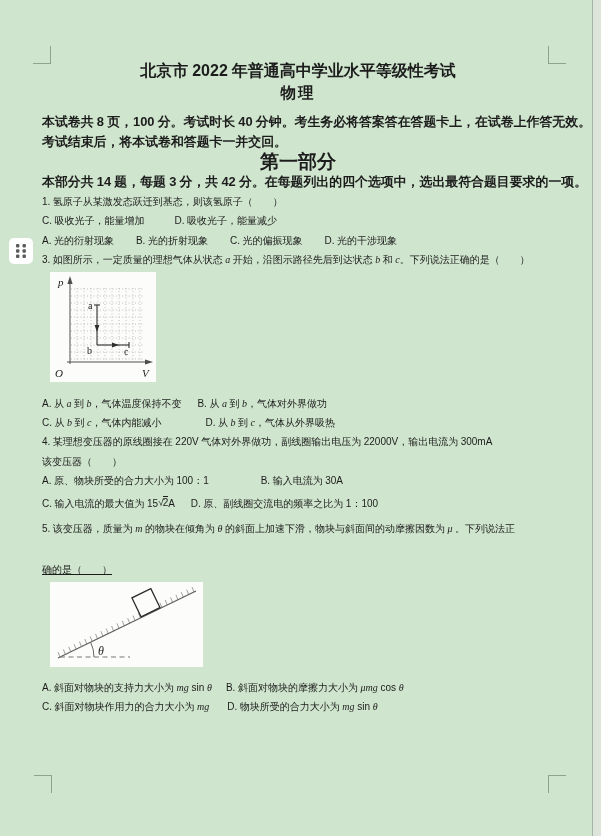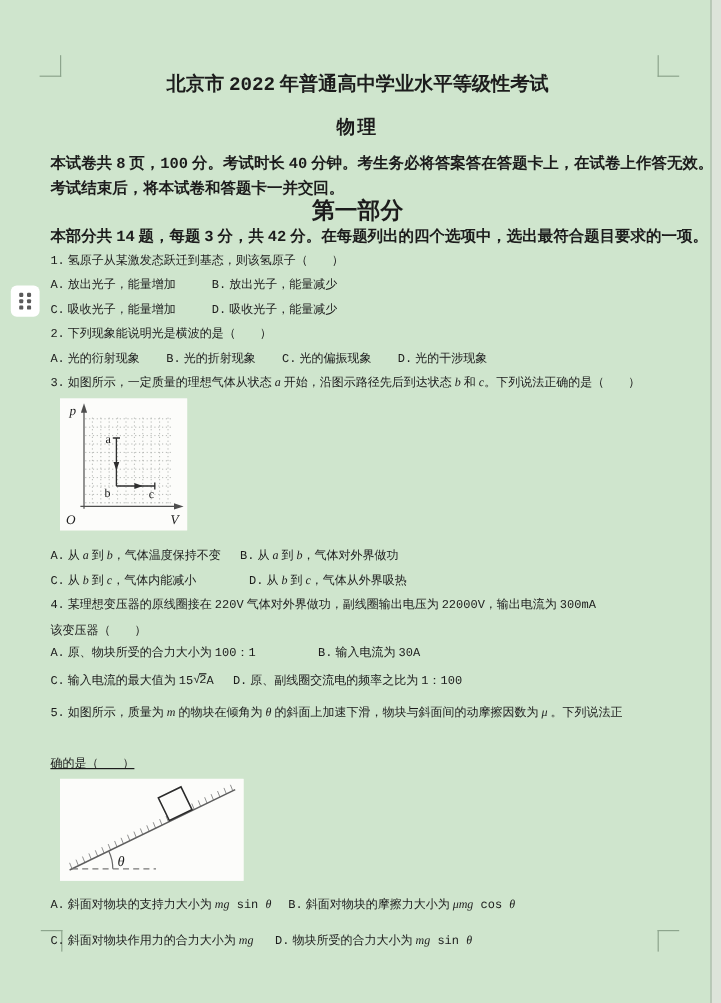--- a/index.html
+++ b/index.html
@@ -9,21 +9,21 @@
     font-family:"Liberation Serif","DejaVu Serif",serif;
     color:#1c1c1c;
   }
   
   #doc{position:absolute;left:42px;top:0;width:512px;padding-top:60px;}
   .line{font-size:10px;line-height:19.4px;white-space:pre;}
   .title{font-weight:700;text-align:center;font-size:16px;line-height:22px;}
   .subject{font-weight:700;text-align:center;font-size:15.5px;line-height:22px;letter-spacing:2px;}
   .bold{font-weight:700;font-size:12.9px;line-height:20px;}
   .center-bold{font-weight:700;text-align:center;font-size:19px;line-height:20px;}
-  .seg-n{font-family:Liberation Mono, monospace;}
+  .seg-n{font-family:Liberation Sans, sans-serif;}
   .seg-m{font-family:"Liberation Serif","DejaVu Serif",serif;font-style:italic;}
   .tab{display:inline-block;}
   .seg-sqrt{position:relative;top:-1px;}
   .sqrt-sym{margin-right:-1px;}
   .rad{border-top:1.2px solid #1c1c1c;}
   
   .figure{background:#fcfcfa;}
   #fig-pv{width:106px;height:110px;margin-left:8px;}
   #fig-incline{width:153px;height:85px;margin-left:8px;}
   
@@ -57,29 +57,27 @@
       <rect x="7" y="16.6" width="3.4" height="3.4" rx="1"></rect>
       <rect x="13.5" y="16.6" width="3.4" height="3.4" rx="1"></rect>
     </g>
   </svg>
 </div>
 
 <div id="scrollbar"></div>
 
 <div id="doc">
     <div class="line title"><span class="seg-t">北京市 </span><span class="seg-n">2022</span><span class="seg-t"> 年普通高中学业水平等级性考试</span></div>
-    <div class="line subject" style="margin-top: 14px;"><span class="seg-t">物理</span></div>
+    <div class="line subject" style=""><span class="seg-t">物理</span></div>
     <div class="line bold" style="margin-top: 8px;"><span class="seg-t">本试卷共 </span><span class="seg-n">8</span><span class="seg-t"> 页，</span><span class="seg-n">100</span><span class="seg-t"> 分。考试时长 </span><span class="seg-n">40</span><span class="seg-t"> 分钟。考生务必将答案答在答题卡上，在试卷上作答无效。</span></div>
     <div class="line bold"><span class="seg-t">考试结束后，将本试卷和答题卡一并交回。</span></div>
     <div class="line center-bold"><span class="seg-t">第一部分</span></div>
     <div class="line bold"><span class="seg-t">本部分共 </span><span class="seg-n">14</span><span class="seg-t"> 题，每题 </span><span class="seg-n">3</span><span class="seg-t"> 分，共 </span><span class="seg-n">42</span><span class="seg-t"> 分。在每题列出的四个选项中，选出最符合题目要求的一项。</span></div>
     <div class="line"><span class="seg-n">1.</span><span class="seg-t"> 氢原子从某激发态跃迁到基态，则该氢原子（　　）</span></div>
-    <div class="line"><span class="seg-n">A.</span><span class="seg-t"> 放出光子，能量增加</span><span class="tab" style="width: 30px;"></span><span class="seg-n">B.</span><span class="seg-t"> 放出光子，能量减少</span></div>
     <div class="line"><span class="seg-n">C.</span><span class="seg-t"> 吸收光子，能量增加</span><span class="tab" style="width: 30px;"></span><span class="seg-n">D.</span><span class="seg-t"> 吸收光子，能量减少</span></div>
-    <div class="line"><span class="seg-n">2.</span><span class="seg-t"> 下列现象能说明光是横波的是（　　）</span></div>
     <div class="line"><span class="seg-n">A.</span><span class="seg-t"> 光的衍射现象</span><span class="tab" style="width: 22px;"></span><span class="seg-n">B.</span><span class="seg-t"> 光的折射现象</span><span class="tab" style="width: 22px;"></span><span class="seg-n">C.</span><span class="seg-t"> 光的偏振现象</span><span class="tab" style="width: 22px;"></span><span class="seg-n">D.</span><span class="seg-t"> 光的干涉现象</span></div>
     <div class="line"><span class="seg-n">3.</span><span class="seg-t"> 如图所示，一定质量的理想气体从状态 </span><span class="seg-m">a</span><span class="seg-t"> 开始，沿图示路径先后到达状态 </span><span class="seg-m">b</span><span class="seg-t"> 和 </span><span class="seg-m">c</span><span class="seg-t">。下列说法正确的是（　　）</span></div>
     <div id="fig-pv" class="figure" style="margin-top: 2px;">
     <svg width="106" height="110" viewBox="0 0 106 110">
       <rect x="0" y="0" width="106" height="110" fill="#fcfcfa"></rect>
 
       <g stroke="#a8aba8" stroke-width="0.7" stroke-dasharray="1 2.2">
         <path d="M27 16V89 M34 16V89 M41 16V89 M48 16V89 M55 16V89 M62 16V89 M69 16V89 M76 16V89 M83 16V89 M90 16V89"></path>
         <path d="M21 17H93 M21 24H93 M21 31H93 M21 38H93 M21 45H93 M21 52H93 M21 59H93 M21 66H93 M21 73H93 M21 80H93 M21 87H93"></path>
       </g>
@@ -109,21 +107,21 @@
         <text x="74" y="83" font-size="10">c</text>
       </g>
     </svg>
   </div>
     <div class="line" style="margin-top: 12px;"><span class="seg-n">A.</span><span class="seg-t"> 从 </span><span class="seg-m">a</span><span class="seg-t"> 到 </span><span class="seg-m">b</span><span class="seg-t">，气体温度保持不变</span><span class="tab" style="width: 16px;"></span><span class="seg-n">B.</span><span class="seg-t"> 从 </span><span class="seg-m">a</span><span class="seg-t"> 到 </span><span class="seg-m">b</span><span class="seg-t">，气体对外界做功</span></div>
     <div class="line"><span class="seg-n">C.</span><span class="seg-t"> 从 </span><span class="seg-m">b</span><span class="seg-t"> 到 </span><span class="seg-m">c</span><span class="seg-t">，气体内能减小</span><span class="tab" style="width: 44px;"></span><span class="seg-n">D.</span><span class="seg-t"> 从 </span><span class="seg-m">b</span><span class="seg-t"> 到 </span><span class="seg-m">c</span><span class="seg-t">，气体从外界吸热</span></div>
     <div class="line"><span class="seg-n">4.</span><span class="seg-t"> 某理想变压器的原线圈接在 </span><span class="seg-n">220V</span><span class="seg-t"> 气体对外界做功，副线圈输出电压为 </span><span class="seg-n">22000V</span><span class="seg-t">，输出电流为 </span><span class="seg-n">300mA</span></div>
     <div class="line"><span class="seg-t">该变压器（　　）</span></div>
     <div class="line"><span class="seg-n">A.</span><span class="seg-t"> 原、物块所受的合力大小为 </span><span class="seg-n">100</span><span class="seg-t">：</span><span class="seg-n">1</span><span class="tab" style="width: 52px;"></span><span class="seg-n">B.</span><span class="seg-t"> 输入电流为 </span><span class="seg-n">30A</span></div>
     <div class="line" style="margin-top: 3px;"><span class="seg-n">C.</span><span class="seg-t"> 输入电流的最大值为 </span><span class="seg-n">15</span><span class="seg-sqrt seg-n"><span class="sqrt-sym">√</span><span class="rad">2</span></span><span class="seg-n">A</span><span class="tab" style="width: 16px;"></span><span class="seg-n">D.</span><span class="seg-t"> 原、副线圈交流电的频率之比为 </span><span class="seg-n">1</span><span class="seg-t">：</span><span class="seg-n">100</span></div>
-    <div class="line" style="margin-top: 6px;"><span class="seg-n">5.</span><span class="seg-t"> 如图所示，质量为 </span><span class="seg-m">m</span><span class="seg-t"> 的物块在倾角为 </span><span class="seg-m">θ</span><span class="seg-t"> 的斜面上加速下滑，物块与斜面间的动摩擦因数为 </span><span class="seg-m">μ</span><span class="seg-t"> 。下列说法正</span></div>
+    <div class="line" style="margin-top: 6px;"><span class="seg-n">5.</span><span class="seg-t"> 该变压器，质量为 </span><span class="seg-m">m</span><span class="seg-t"> 的物块在倾角为 </span><span class="seg-m">θ</span><span class="seg-t"> 的斜面上加速下滑，物块与斜面间的动摩擦因数为 </span><span class="seg-m">μ</span><span class="seg-t"> 。下列说法正</span></div>
     <div class="line" style="margin-top: 22px; text-decoration: underline;"><span class="seg-t">确的是（　　）</span></div>
     <div id="fig-incline" class="figure" style="margin-top: 2px;">
     <svg width="153" height="85" viewBox="0 0 153 85">
       <rect x="0" y="0" width="153" height="85" fill="#fcfcfa"></rect>
 
       <g id="hatch-group" stroke="#8a8a8a" stroke-width="0.8">
           <line x1="10" y1="75" x2="8" y2="70"></line>
           <line x1="15.36" y1="72.4" x2="13.36" y2="67.4"></line>
           <line x1="20.72" y1="69.8" x2="18.72" y2="64.8"></line>
           <line x1="26.08" y1="67.2" x2="24.08" y2="62.2"></line>
@@ -158,14 +156,14 @@
       <path d="M44 75 A34 34 0 0 0 40.6 60.1" fill="none" stroke="#666" stroke-width="1"></path>
 
       <g transform="translate(101,30) rotate(-25.9)">
         <rect x="-11" y="-21" width="21" height="21" fill="#fcfcfa" stroke="#2a2a2a" stroke-width="1.3"></rect>
       </g>
 
       <text x="48" y="73" font-size="12" font-style="italic" fill="#1c1c1c">θ</text>
     </svg>
   </div>
     <div class="line" style="margin-top: 11px;"><span class="seg-n">A.</span><span class="seg-t"> 斜面对物块的支持力大小为 </span><span class="seg-m">mg</span><span class="seg-n"> sin </span><span class="seg-m">θ</span><span class="tab" style="width: 14px;"></span><span class="seg-n">B.</span><span class="seg-t"> 斜面对物块的摩擦力大小为 </span><span class="seg-m">μmg</span><span class="seg-n"> cos </span><span class="seg-m">θ</span></div>
-    <div class="line" style="margin-top: 10px;"><span class="seg-n">C.</span><span class="seg-t"> 斜面对物块作用力的合力大小为 </span><span class="seg-m">mg</span><span class="tab" style="width: 18px;"></span><span class="seg-n">D.</span><span class="seg-t"> 物块所受的合力大小为 </span><span class="seg-m">mg</span><span class="seg-n"> sin </span><span class="seg-m">θ</span></div>
+    <div class="line" style=""><span class="seg-n">C.</span><span class="seg-t"> 斜面对物块作用力的合力大小为 </span><span class="seg-m">mg</span><span class="tab" style="width: 18px;"></span><span class="seg-n">D.</span><span class="seg-t"> 物块所受的合力大小为 </span><span class="seg-m">mg</span><span class="seg-n"> sin </span><span class="seg-m">θ</span></div>
   </div>
 
 </body></html>

